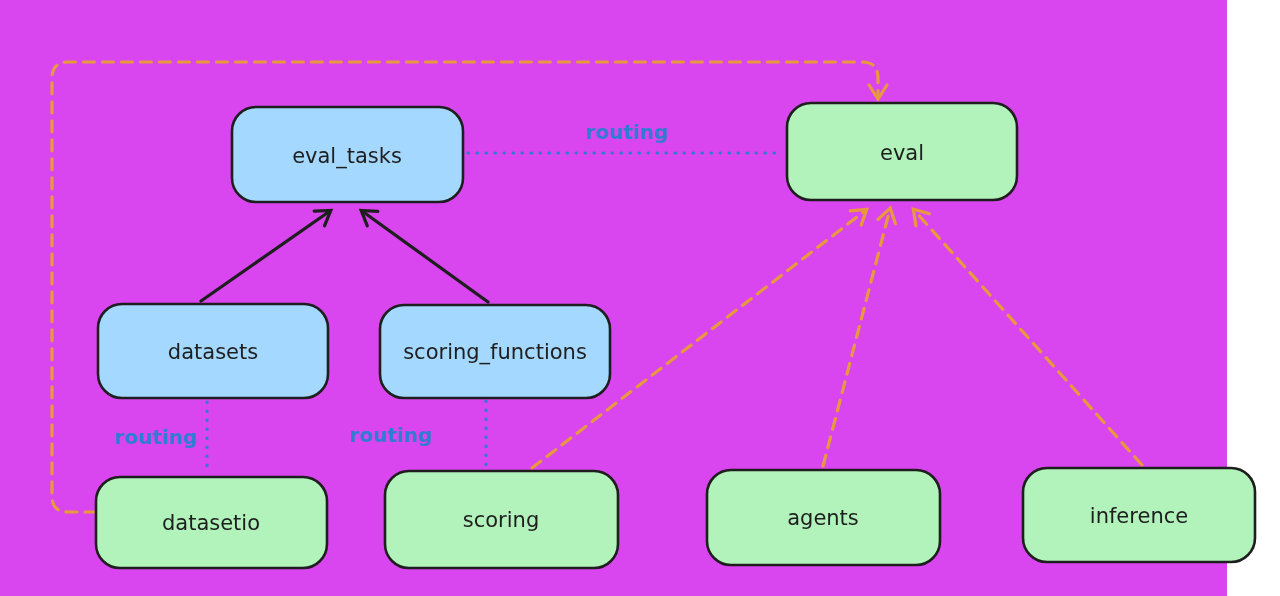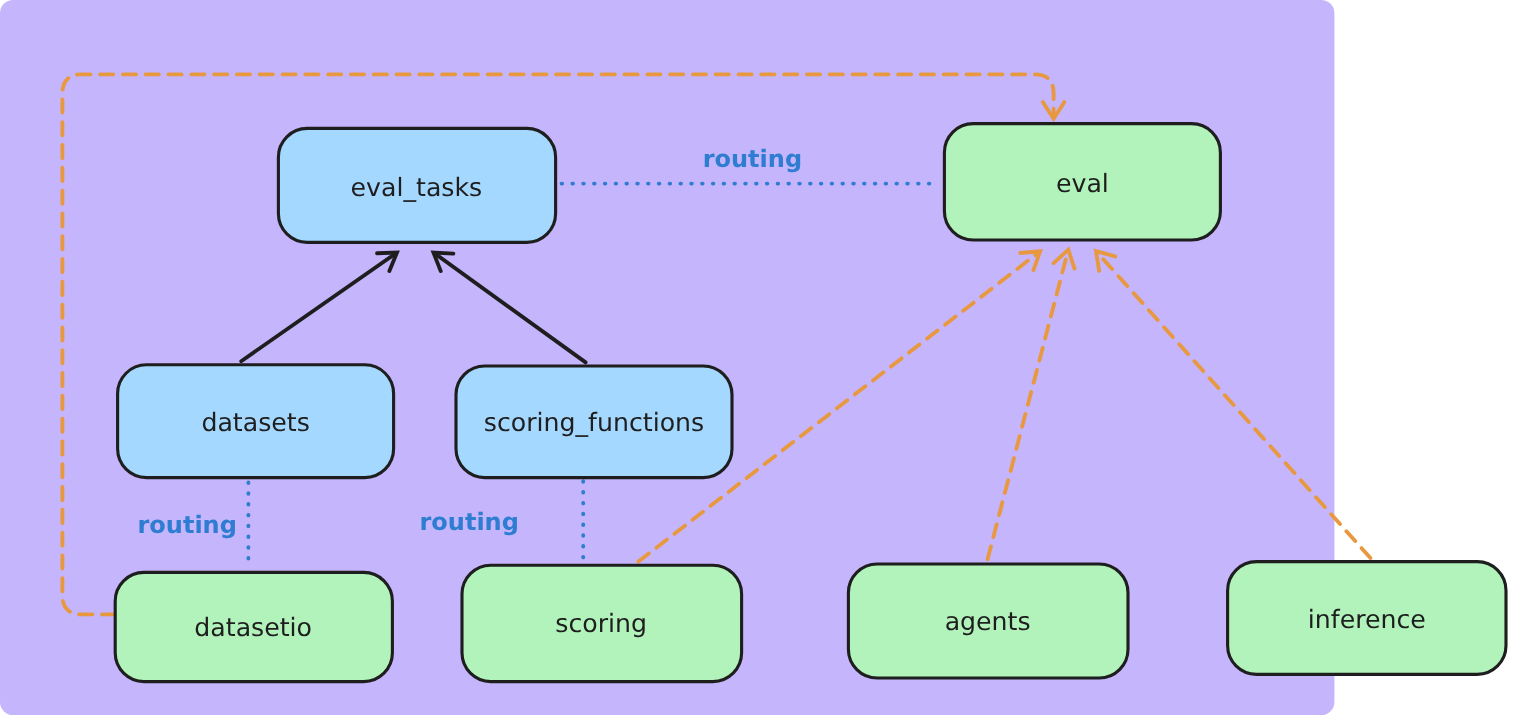--- a/index.html
+++ b/index.html
@@ -2,25 +2,24 @@
 <html><head>
 <meta charset="utf-8">
 <style>
   html, body {
     margin: 0;
     padding: 0;
     background: #ffffff;
   }
   .canvas {
     position: relative;
-    width: 1112px;
+    width: 1227px;
     height: 596px;
-    background: #c4b5fd;
+    background: #d946ef;
     font-family: "DejaVu Sans", sans-serif;
-    border-radius: 11px;
   }
   svg { display: block; }
 
   .node-rect {
     stroke: #1e1e1e;
     stroke-width: 2.6;
   }
   .node-blue  { fill: #a5d8ff; }
   .node-green { fill: #b2f2bb; }
 

